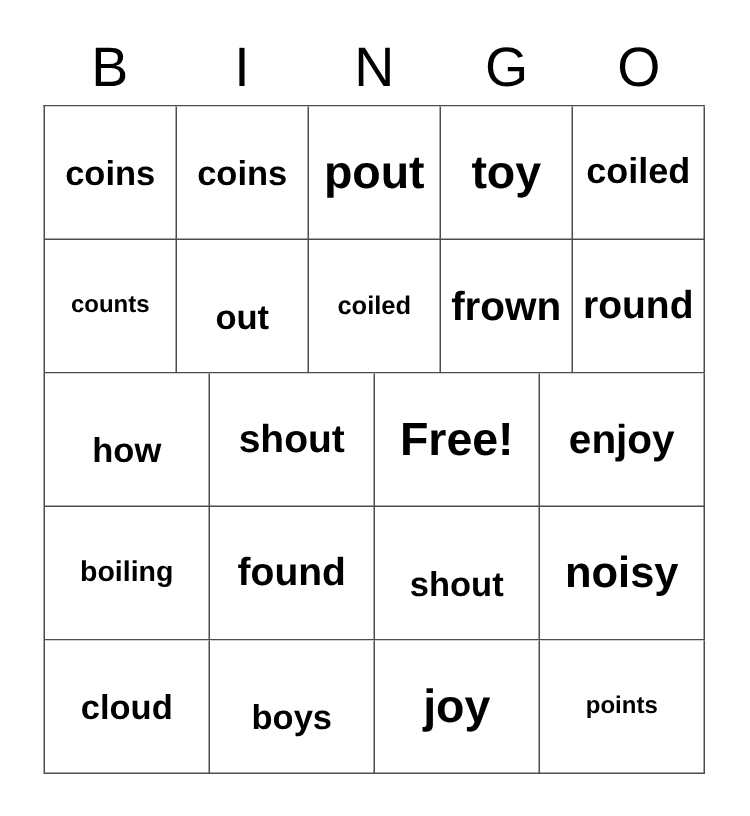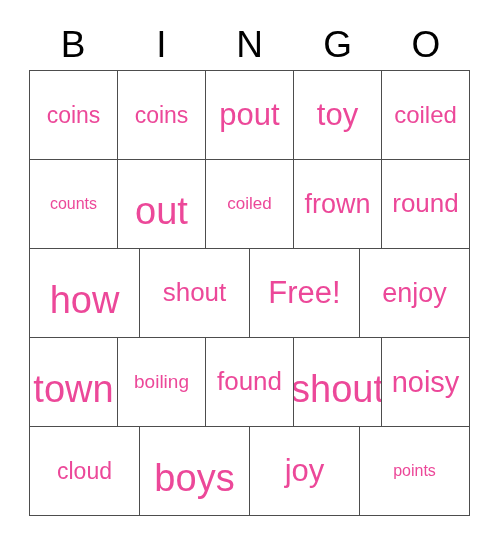--- a/index.html
+++ b/index.html
@@ -63,37 +63,37 @@
     border-right: 1.5px solid #4d4d4d;
     border-bottom: 1.5px solid #4d4d4d;
     display: flex;
     align-items: center;
     justify-content: center;
     overflow: hidden;
     background: #ffffff;
     padding: 0 2px;
   }
   .cell-text {
-    color: #ec4899;
+    color: #000000;
     line-height: 1.05;
     white-space: nowrap;
     text-align: left;
-    font-weight: 400;
+    font-weight: 700;
   }
   
   .fs-xs   { font-size: 17px; }
   .fs-sm   { font-size: 19px; }
   .fs-smm  { font-size: 16px; }
   .fs-md   { font-size: 23px; }
   .fs-mdl  { font-size: 24px; }
   .fs-lg   { font-size: 26px; }
   .fs-lgx  { font-size: 27px; }
   .fs-xl   { font-size: 29px; }
   .fs-xxl  { font-size: 31px; }
-  .fs-xxxl { font-size: 38px; margin-top: 15px; }
+  .fs-xxxl { font-size: 23px; margin-top: 15px; }
 </style>
 </head>
 <body>
 
 <div class="card">
 
   <div class="header-row">
     <div class="header-cell">
       <span>B</span>
     </div>
@@ -155,23 +155,20 @@
         </div>
         <div class="cell">
           <span class="cell-text fs-xxl">Free!</span>
         </div>
         <div class="cell">
           <span class="cell-text fs-lgx">enjoy</span>
         </div>
       </div>
       <div class="grid-row">
         <div class="cell">
-          <span class="cell-text fs-xxxl">town</span>
-        </div>
-        <div class="cell">
           <span class="cell-text fs-sm">boiling</span>
         </div>
         <div class="cell">
           <span class="cell-text fs-lg">found</span>
         </div>
         <div class="cell">
           <span class="cell-text fs-xxxl">shout</span>
         </div>
         <div class="cell">
           <span class="cell-text fs-xl">noisy</span>

